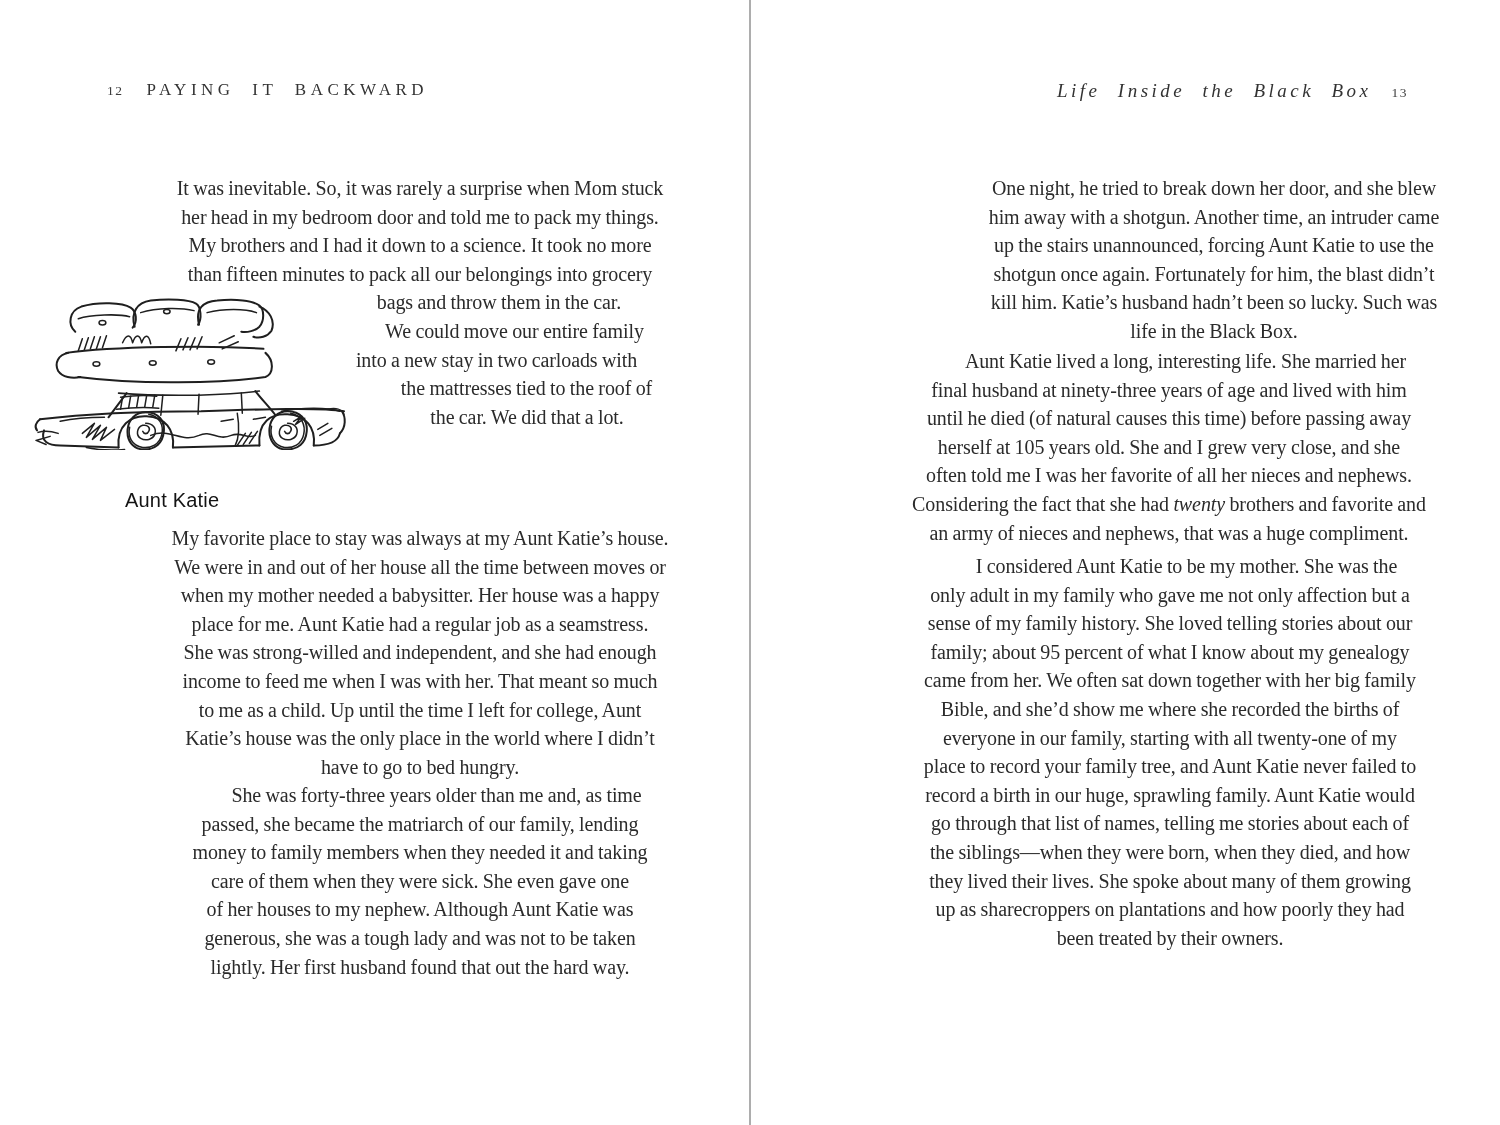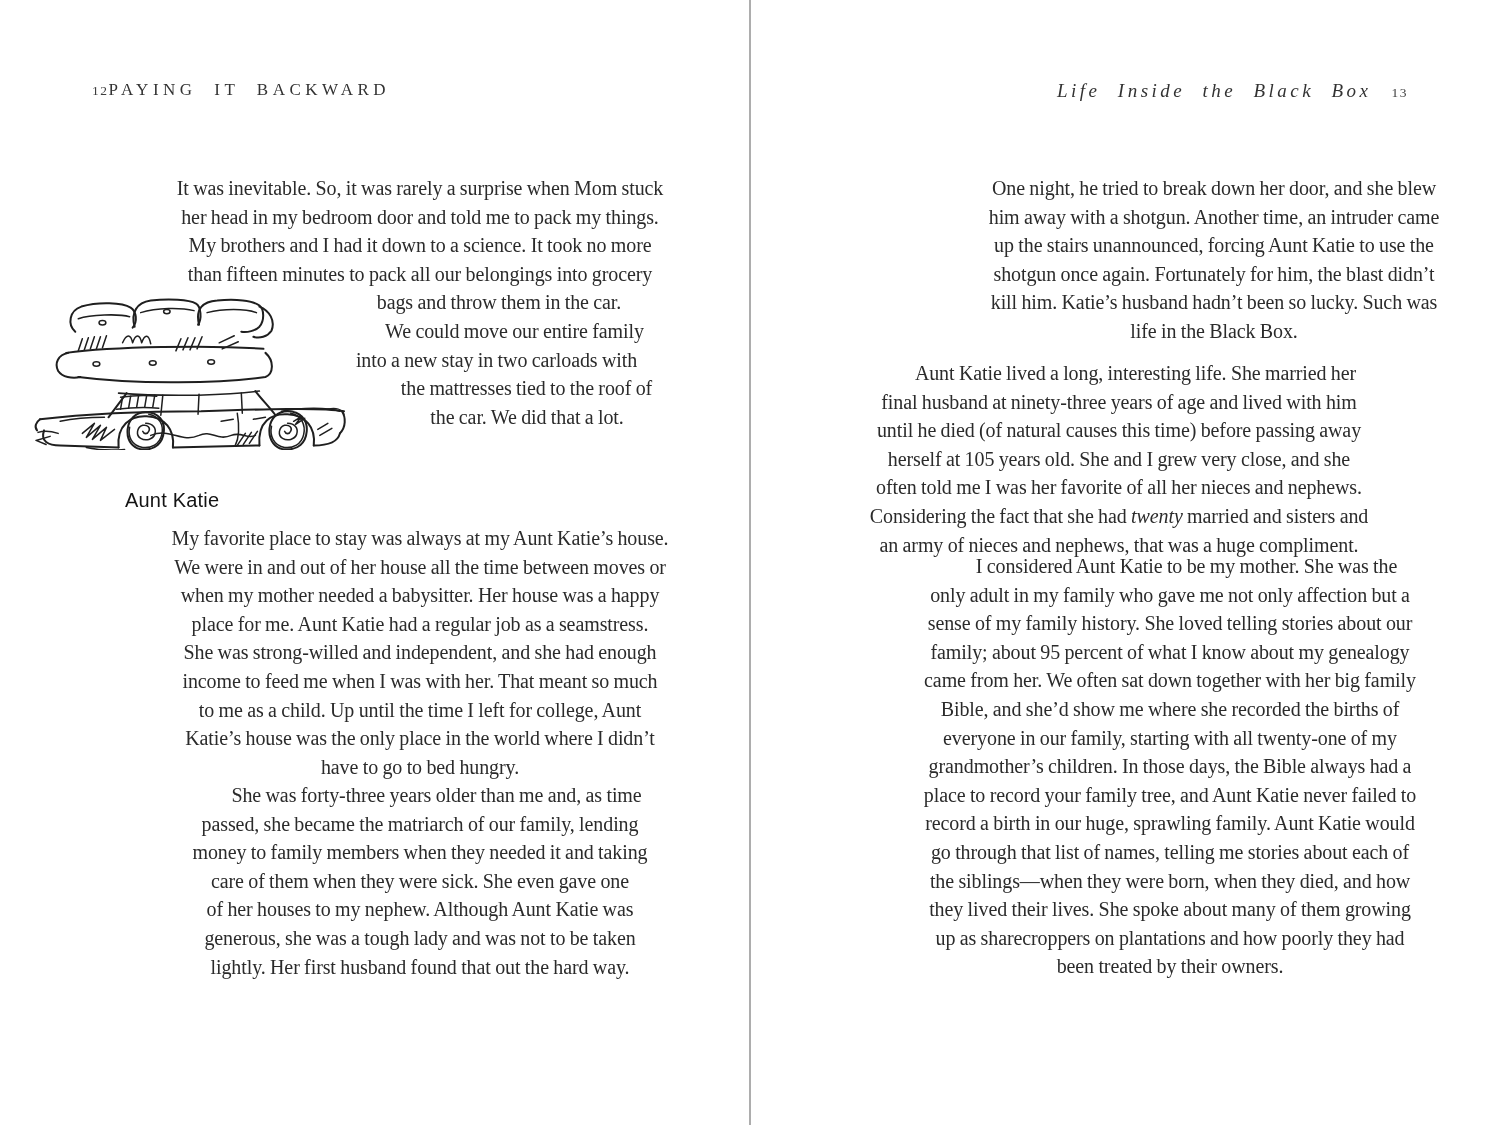--- a/index.html
+++ b/index.html
@@ -10,21 +10,21 @@
     font-family:"Liberation Serif", serif;
     color:#2b2b2b;
     overflow:hidden;
   }
   .gutter{
     position:absolute;left:749px;top:0;width:2px;height:1125px;
     background:#adadad;
   }
   
   .head{position:absolute;top:80px;display:flex;align-items:baseline;}
-  .head-left{left:92px;font-family:Liberation Serif, serif;}
+  .head-left{left:107px;gap:23px;font-family:Liberation Serif, serif;}
   .head-right{right:92px;gap:20px;}
   .folio{
     font-size:13.5px;letter-spacing:1.5px;color:#3d3d3d;
   }
   .rh{
     font-size:17px;letter-spacing:4.5px;word-spacing:9px;color:#333333;
   }
   .rh-it{
     font-style:italic;font-size:19px;letter-spacing:3.5px;word-spacing:9px;color:#333333;
   }
@@ -32,21 +32,21 @@
   .para{position:absolute;width:590px;}
   .line{
     height:28.6px;line-height:28.6px;white-space:pre;
     font-size:20px;letter-spacing:-0.1px;word-spacing:-0.5px;text-align:center;
   }
   .line i{font-style:italic;}
   #pL1{left:125px;top:174px;}
   #pL2{left:125px;top:524px;}
   #pL3{left:125px;top:781px;}
   #pR1{left:875px;top:174px;margin-left:44px;}
-  #pR2{left:824px;top:347px;margin-top:12px;}
+  #pR2{left:874px;top:347px;}
   #pR3{left:875px;top:552px;}
   
   #pL1 .line:nth-child(5){padding-left:158px;}
   #pL1 .line:nth-child(6){padding-left:189px;}
   #pL1 .line:nth-child(7){padding-left:153px;}
   #pL1 .line:nth-child(8){padding-left:213px;}
   #pL1 .line:nth-child(9){padding-left:214px;}
   .indent .line:first-child{padding-left:33px;}
   .sec{
     position:absolute;left:125px;top:489px;margin:0;
@@ -185,33 +185,32 @@
       <div class="line"><span>kill him. Katie’s husband hadn’t been so lucky. Such was</span></div>
       <div class="line"><span>life in the Black Box.</span></div>
     </div>
 
   <div class="para indent" id="pR2">
       <div class="line"><span>Aunt Katie lived a long, interesting life. She married her</span></div>
       <div class="line"><span>final husband at ninety-three years of age and lived with him</span></div>
       <div class="line"><span>until he died (of natural causes this time) before passing away</span></div>
       <div class="line"><span>herself at 105 years old. She and I grew very close, and she</span></div>
       <div class="line"><span>often told me I was her favorite of all her nieces and nephews.</span></div>
-      <div class="line"><span>Considering the fact that she had </span><i>twenty</i><span> married and sisters and</span></div>
+      <div class="line"><span>Considering the fact that she had </span><i>twenty</i><span> brothers and favorite and</span></div>
       <div class="line"><span>an army of nieces and nephews, that was a huge compliment.</span></div>
     </div>
 
   <div class="para indent" id="pR3">
       <div class="line"><span>I considered Aunt Katie to be my mother. She was the</span></div>
       <div class="line"><span>only adult in my family who gave me not only affection but a</span></div>
       <div class="line"><span>sense of my family history. She loved telling stories about our</span></div>
       <div class="line"><span>family; about 95 percent of what I know about my genealogy</span></div>
       <div class="line"><span>came from her. We often sat down together with her big family</span></div>
       <div class="line"><span>Bible, and she’d show me where she recorded the births of</span></div>
       <div class="line"><span>everyone in our family, starting with all twenty-one of my</span></div>
-      <div class="line"><span>grandmother’s children. In those days, the Bible always had a</span></div>
       <div class="line"><span>place to record your family tree, and Aunt Katie never failed to</span></div>
       <div class="line"><span>record a birth in our huge, sprawling family. Aunt Katie would</span></div>
       <div class="line"><span>go through that list of names, telling me stories about each of</span></div>
       <div class="line"><span>the siblings—when they were born, when they died, and how</span></div>
       <div class="line"><span>they lived their lives. She spoke about many of them growing</span></div>
       <div class="line"><span>up as sharecroppers on plantations and how poorly they had</span></div>
       <div class="line"><span>been treated by their owners.</span></div>
     </div>
 
 </div>

